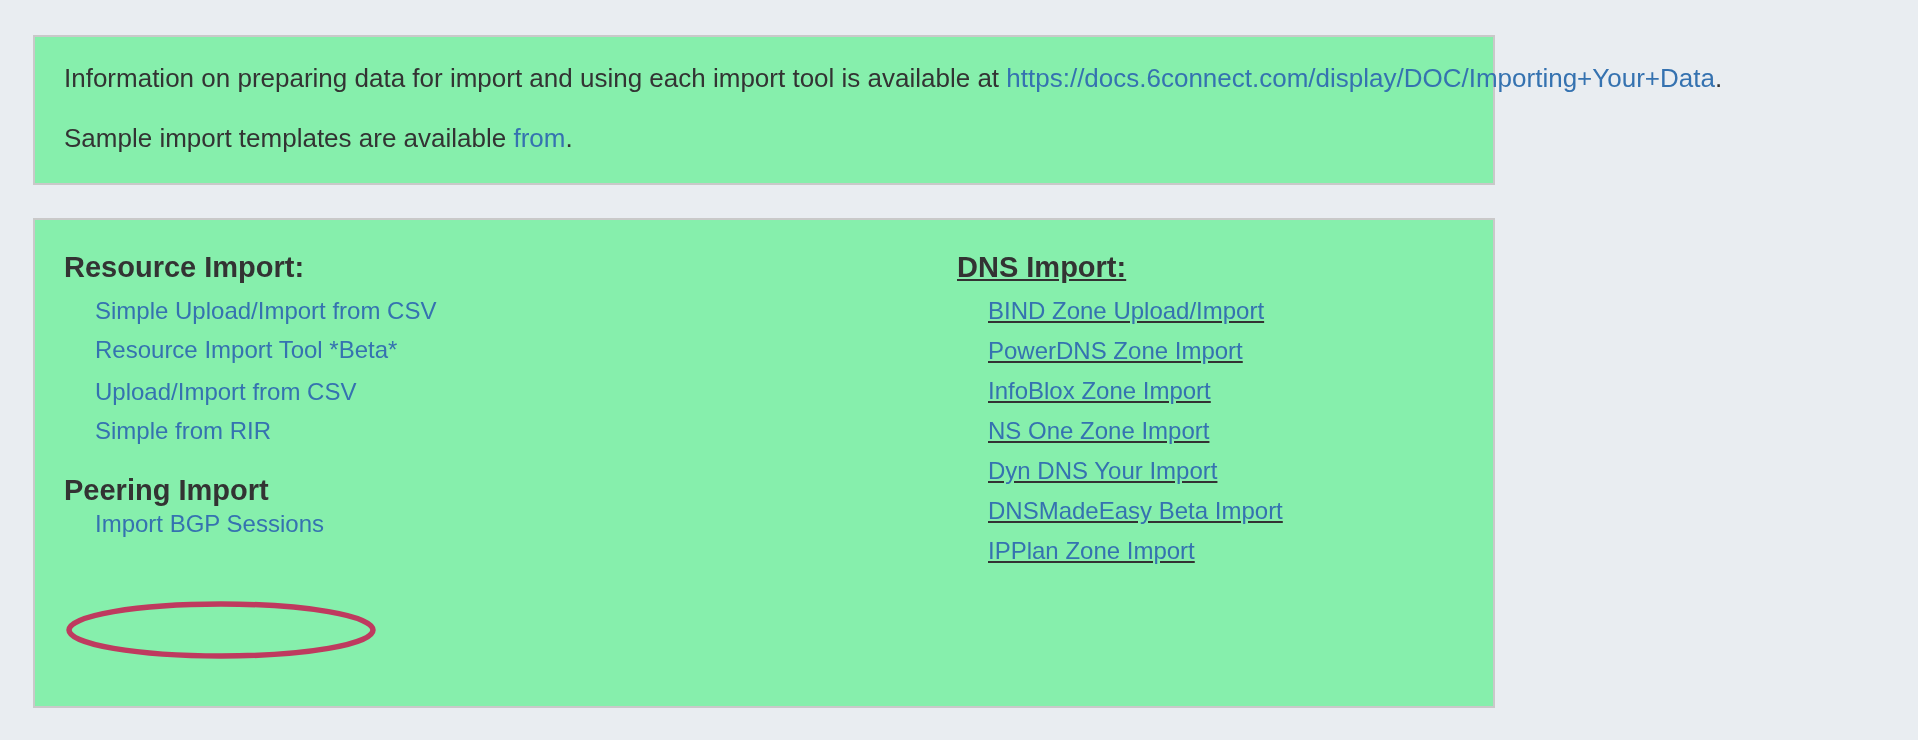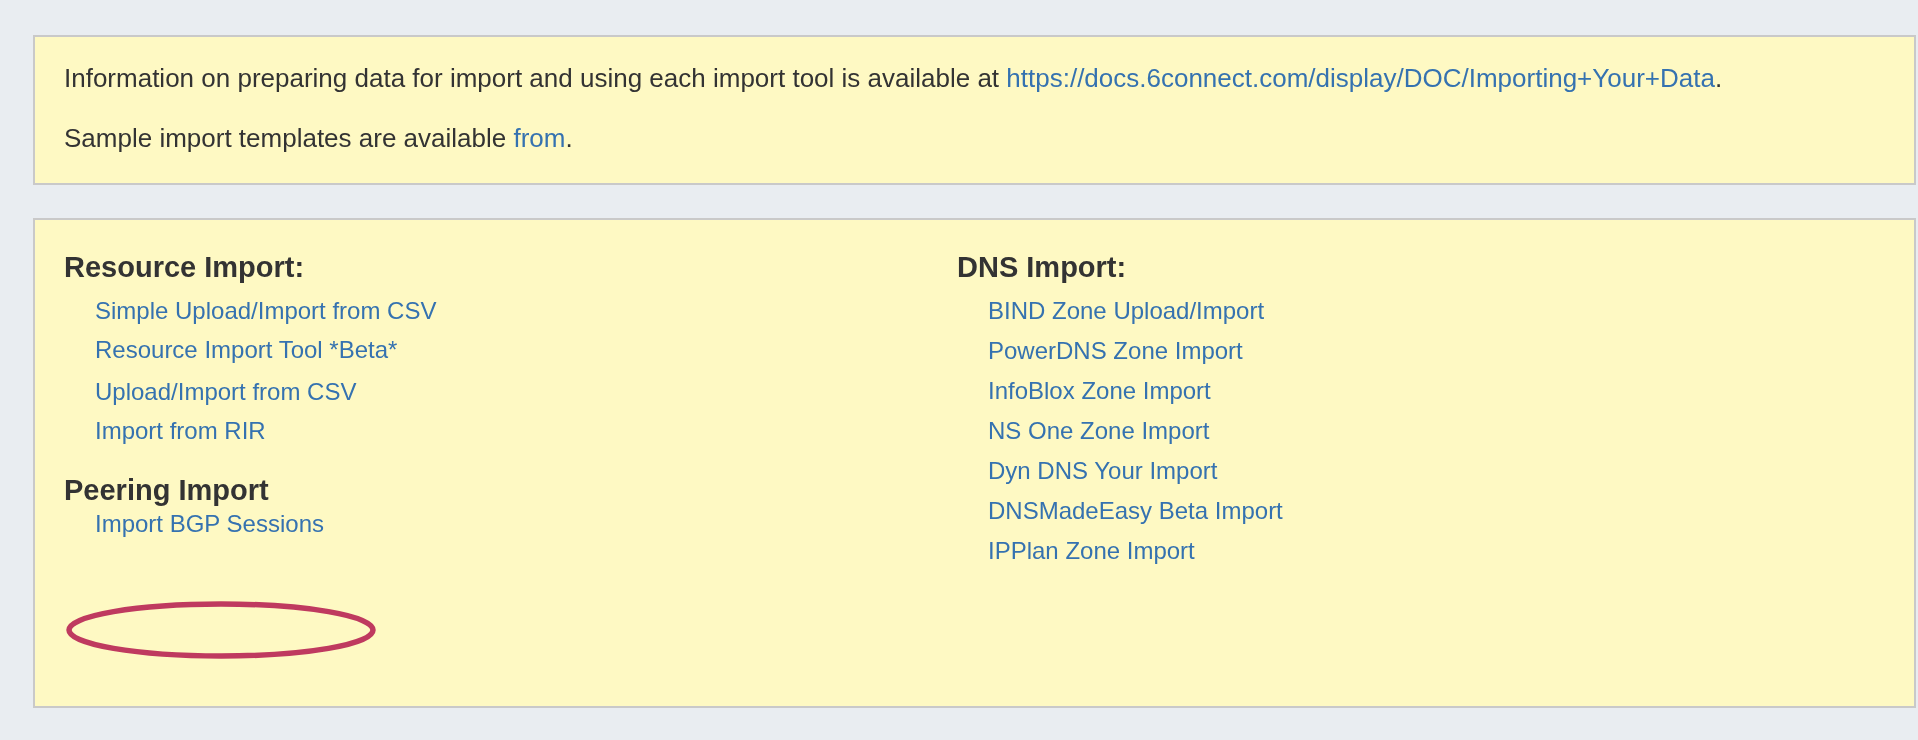--- a/index.html
+++ b/index.html
@@ -8,23 +8,23 @@
     width: 1918px;
     height: 740px;
     background: #e9edf1;
     font-family: "Liberation Sans", "DejaVu Sans", sans-serif;
     color: #333333;
     overflow: hidden;
   }
   .panel {
     position: absolute;
     left: 33px;
-    width: 1883px;
+    width: 1462px;
     box-sizing: border-box;
-    background: #fef9c3;
+    background: #86efac;
     border: 2px solid #c9c9c9;
   }
   .panel-intro {
     top: 35px;
     height: 150px;
     padding: 28px 30px 0 29px;
   }
   .panel-imports {
     top: 218px;
     height: 490px;
@@ -47,20 +47,21 @@
   .columns {
     display: flex;
     flex-direction: row;
   }
   .col-left {
     width: 893px;
     flex: 0 0 auto;
   }
   .col-right {
     flex: 1 1 auto;
+    text-decoration: underline;
   }
   .import-section h3 {
     font-size: 29px;
     line-height: 30px;
     font-weight: bold;
     color: #333333;
     margin: 0;
   }
   .import-section + .import-section h3 {
     margin-top: 31px;
@@ -108,21 +109,21 @@
         <h3>Resource Import:</h3>
         <ul>
           <li><a class="link" href="#">Simple Upload/Import from CSV</a></li>
           <li><a class="link" href="#">Resource Import Tool *Beta*</a></li>
         </ul>
       </div>
 
       <div class="import-section">
         <ul>
           <li><a class="link" href="#">Upload/Import from CSV</a></li>
-          <li><a class="link" href="#">Import from RIR</a></li>
+          <li><a class="link" href="#">Simple from RIR</a></li>
         </ul>
       </div>
 
       <div class="import-section section-peering">
         <h3>Peering Import</h3>
         <ul>
           <li><a class="link" href="#">Import BGP Sessions</a></li>
         </ul>
       </div>
 

